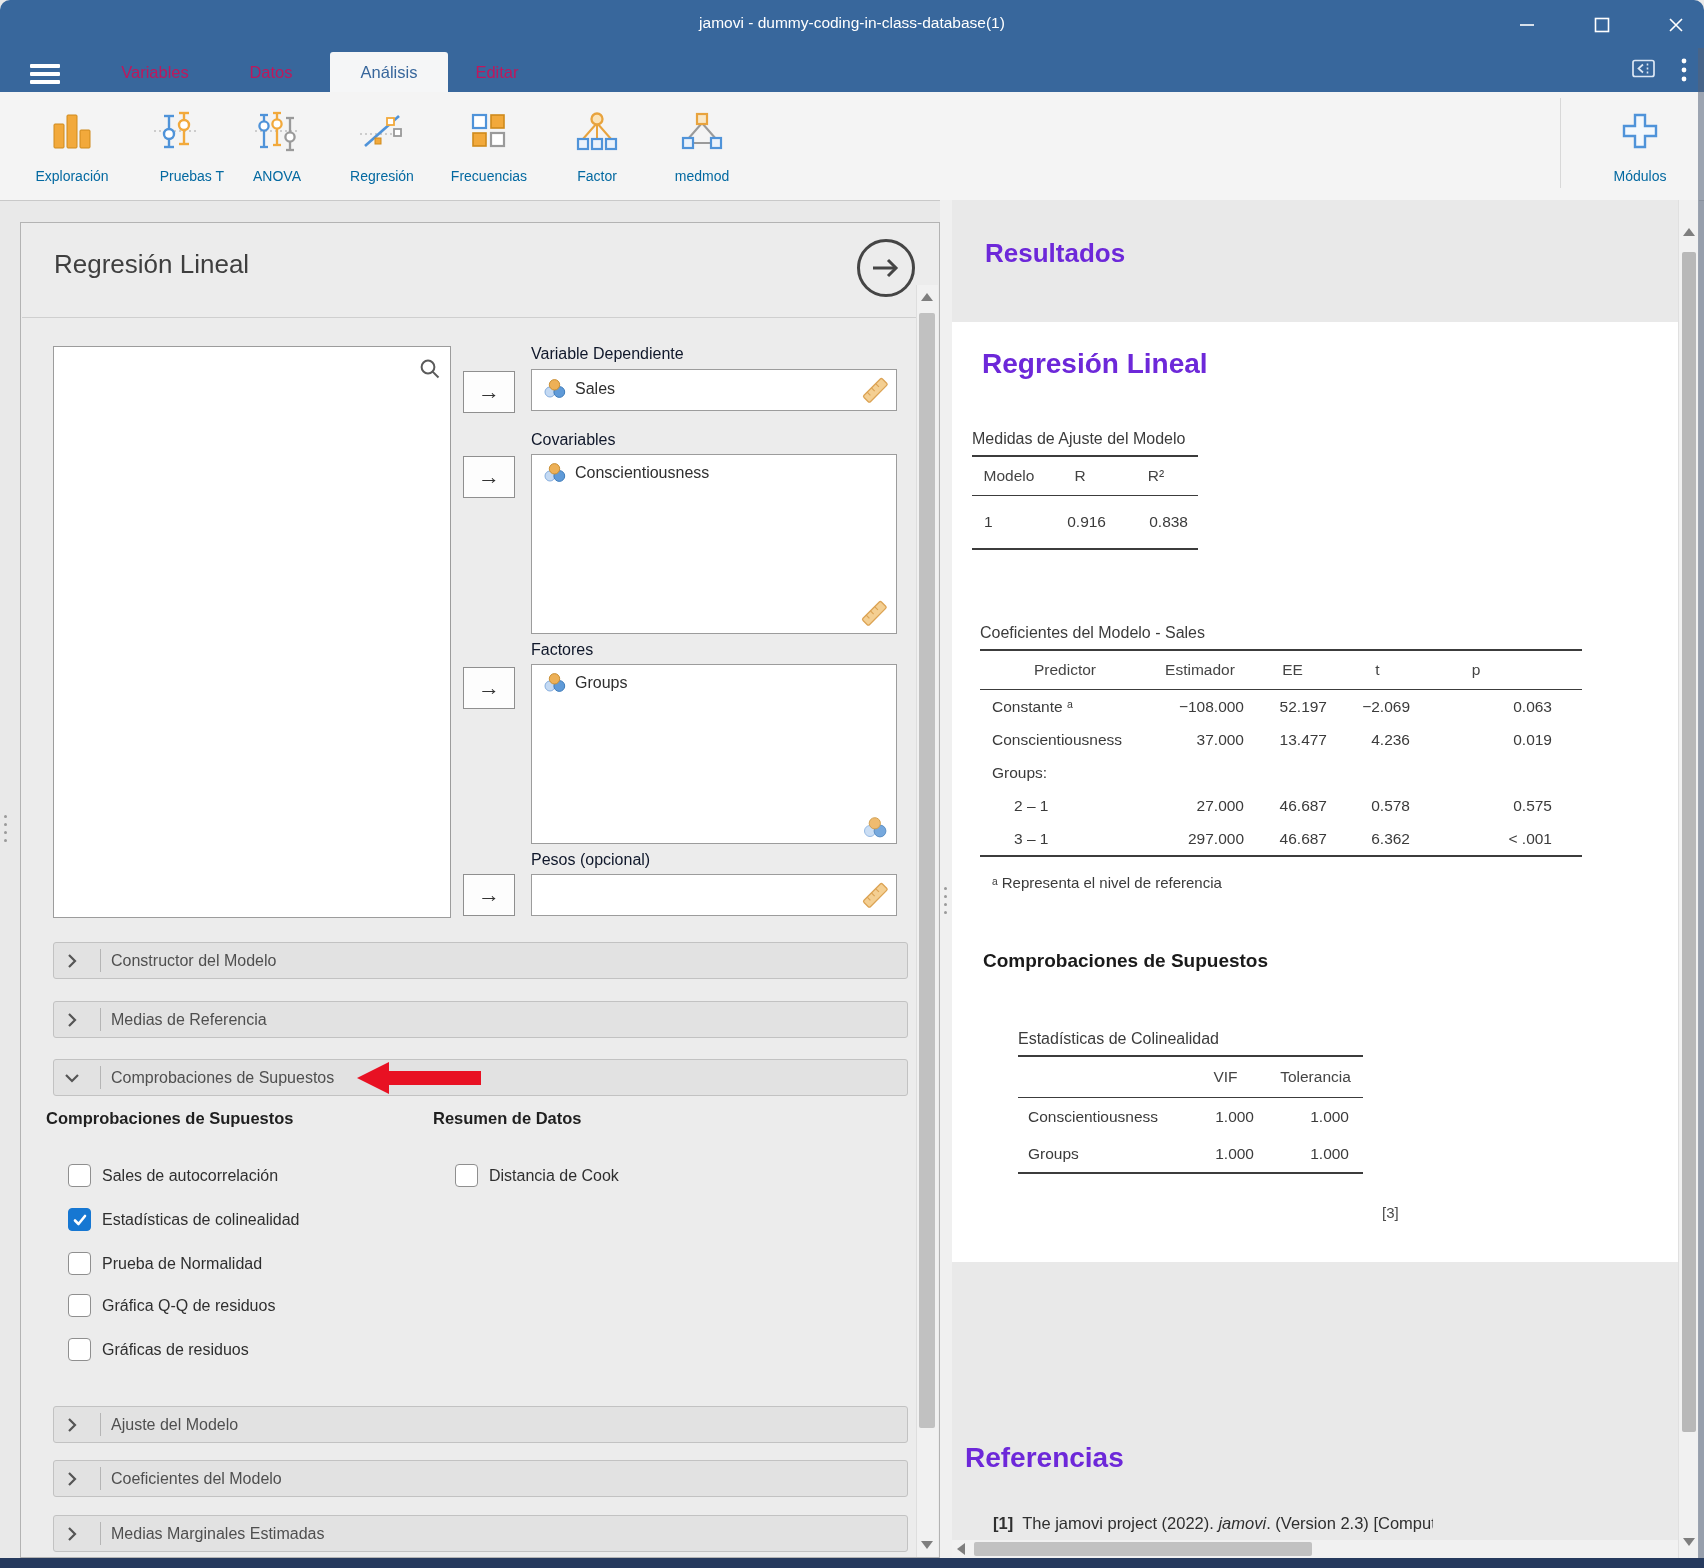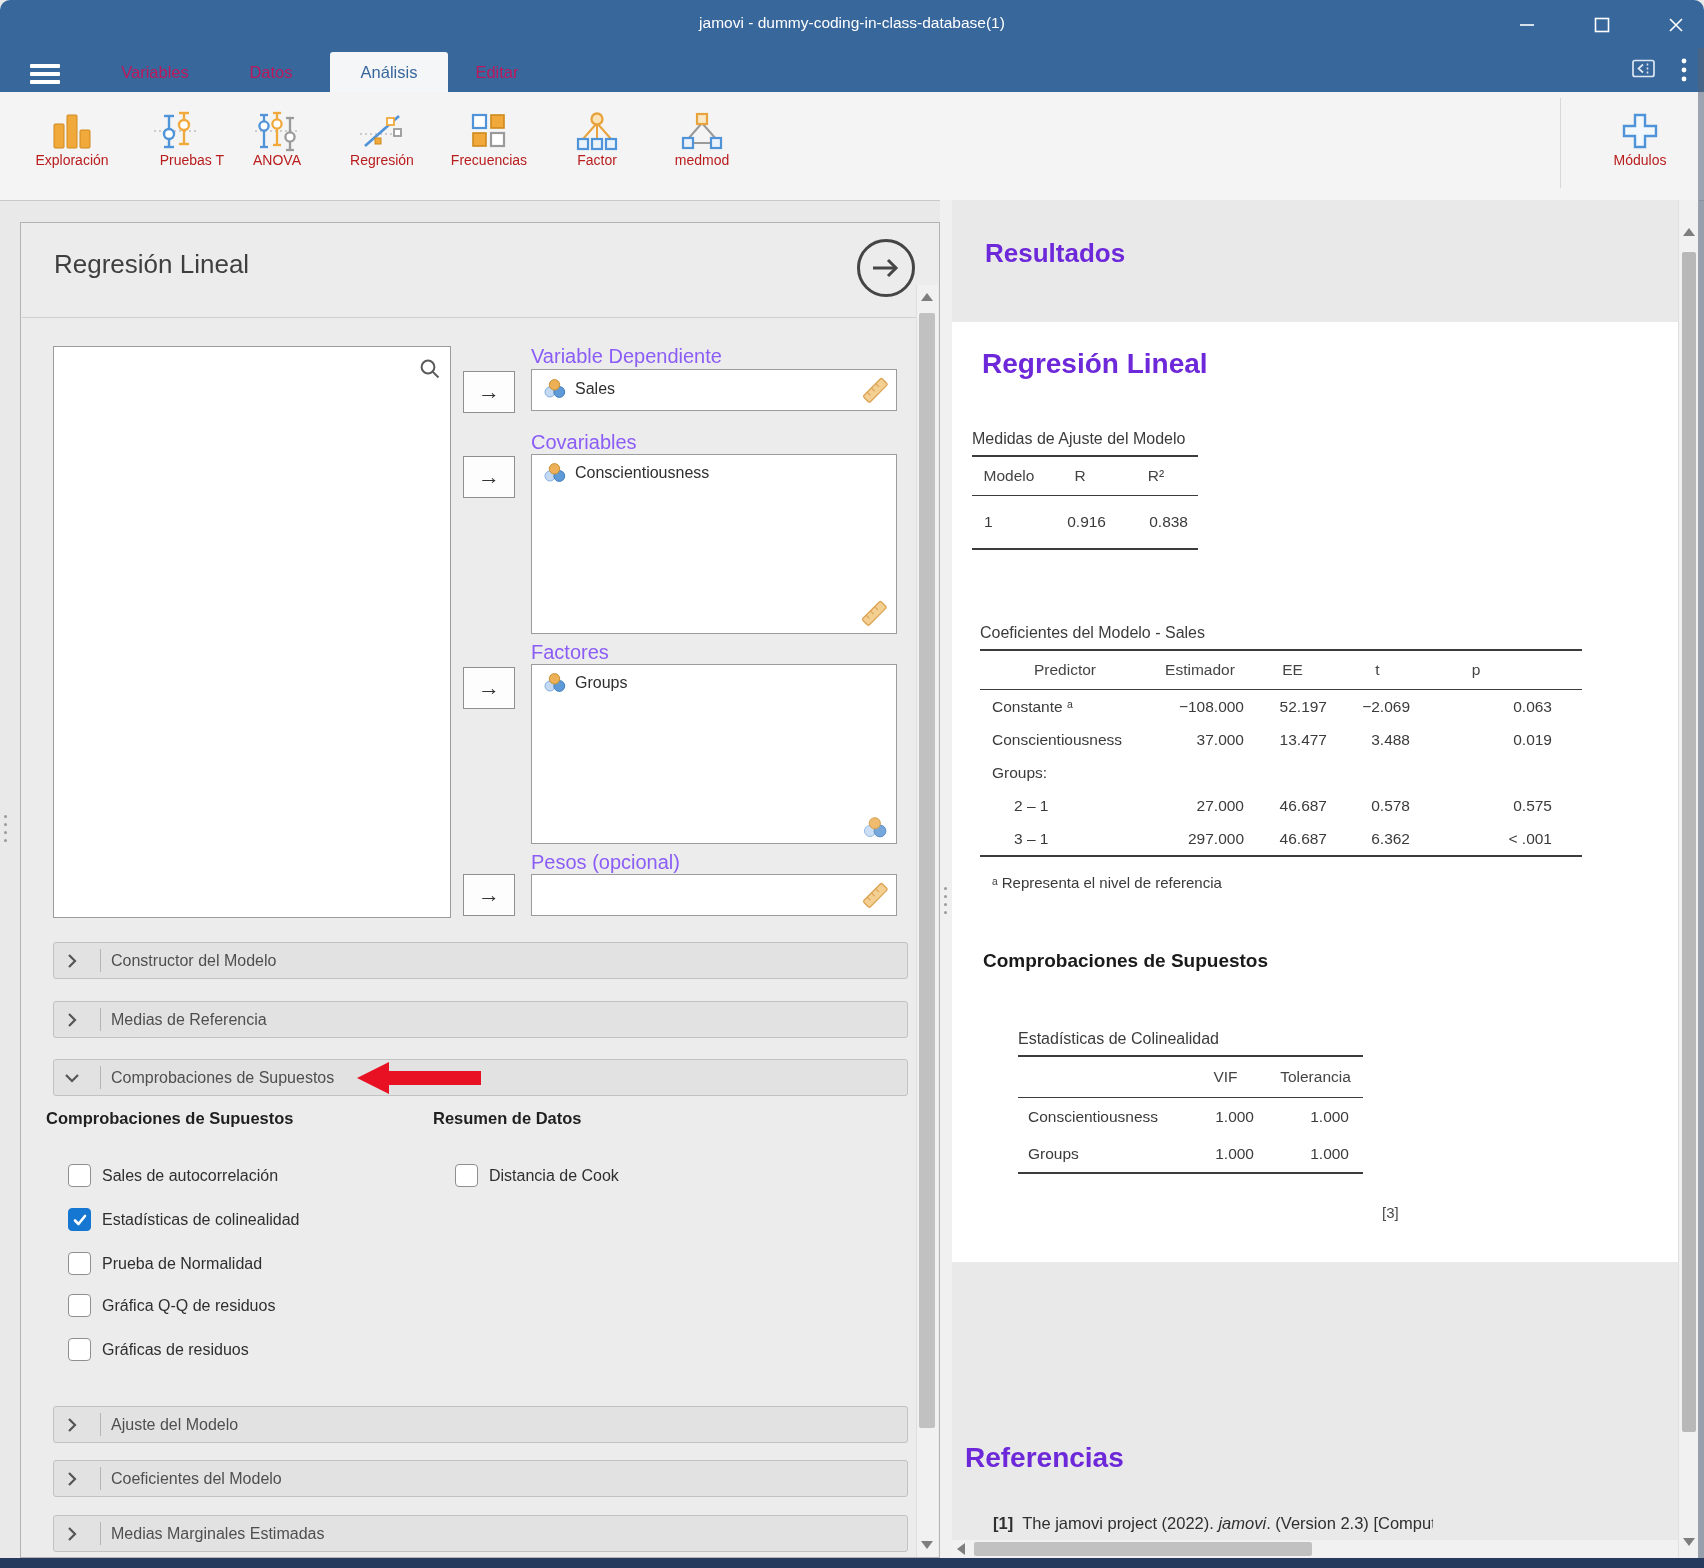--- a/index.html
+++ b/index.html
@@ -11,32 +11,32 @@
   .titletext{left:0;top:14px;width:1704px;text-align:center;color:#fff;font-size:15.5px;}
   .winbtn{top:12px;width:40px;height:26px;display:flex;align-items:center;justify-content:center;cursor:pointer;}
   .menubar{left:0;top:48px;width:1704px;height:44px;background:#38679c;}
   .tab{top:52px;height:40px;line-height:40px;text-align:center;color:#be185d;font-size:16.5px;cursor:pointer;}
   .tab.active{background:#f5f6f7;color:#38679c;border-radius:3px 3px 0 0;}
   .hamb span{display:block;width:30px;height:4px;background:#fff;border-radius:1px;margin:4px 0;}
   
   .ribbon{left:0;top:92px;width:1704px;height:108px;background:#f4f4f4;border-bottom:1px solid #c9c9c9;}
   .rb{position:absolute;top:8px;width:96px;text-align:center;cursor:pointer;}
   .rb .ric{height:52px;display:flex;align-items:flex-end;justify-content:center;}
-  .rb .rlb{font-size:14px;color:#b91c1c;margin-top:0;}
+  .rb .rlb{font-size:14px;color:#0369a1;margin-top:16px;}
   .ribsep{position:absolute;left:1560px;top:6px;width:1px;height:90px;background:#d8d8d8;}
   
   .optpanel{left:20px;top:222px;width:920px;height:1336px;background:#ececec;border:1px solid #b3b3b3;box-sizing:border-box;}
   .opt-title{left:33px;top:26px;font-size:26px;color:#3f3f3f;}
   .circlebtn{left:836px;top:16px;width:52px;height:52px;border:3px solid #454545;border-radius:50%;
              display:flex;align-items:center;justify-content:center;cursor:pointer;background:transparent;}
   .hdrline{left:1px;top:94px;width:916px;height:1px;background:#cfcfcf;}
   .listbox{left:32px;top:123px;width:398px;height:572px;background:#fff;border:1px solid #9c9c9c;box-sizing:border-box;}
   .arrowbtn{width:52px;height:42px;background:#fdfdfd;border:1px solid #8f8f8f;box-sizing:border-box;
             display:flex;align-items:center;justify-content:center;font-size:22px;color:#333;cursor:pointer;}
-  .flabel{font-size:20px;color:#8b5cf6;}
+  .flabel{font-size:16px;color:#0f172a;}
   .field{background:#fff;border:1px solid #9c9c9c;box-sizing:border-box;}
   .ventry{display:flex;align-items:center;gap:9px;padding:8px 0 0 12px;font-size:16px;color:#2f2f2f;}
   .sectionbar{left:32px;width:855px;height:37px;background:#e2e2e2;border:1px solid #c2c2c2;border-radius:3px;
               box-sizing:border-box;display:flex;align-items:center;cursor:pointer;}
   .sectionbar .sep{width:1px;height:23px;background:#b5b5b5;margin:0 10px 0 10px;}
   .sectionbar .slabel{font-size:16px;color:#4f4f4f;}
   .chevbox{width:36px;display:flex;justify-content:center;}
   .boldhead{font-size:16.5px;font-weight:bold;color:#1f1f1f;}
   .cbrow{position:absolute;display:flex;align-items:center;gap:11px;cursor:pointer;}
   .cb{width:23px;height:23px;background:#fff;border:1.5px solid #8f8f8f;border-radius:4px;box-sizing:border-box;
@@ -480,21 +480,21 @@
         <div class="tc tl" style="width:170px;padding-left:12px;">Constante ᵃ</div>
         <div class="tc tr" style="width:100px;padding-right:6px;">−108.000</div>
         <div class="tc tr" style="width:85px;padding-right:8px;">52.197</div>
         <div class="tc tr" style="width:85px;padding-right:10px;">−2.069</div>
         <div class="tc tr" style="width:162px;padding-right:30px;">0.063</div>
       </div>
       <div class="trow" style="height:33px;">
         <div class="tc tl" style="width:170px;padding-left:12px;">Conscientiousness</div>
         <div class="tc tr" style="width:100px;padding-right:6px;">37.000</div>
         <div class="tc tr" style="width:85px;padding-right:8px;">13.477</div>
-        <div class="tc tr" style="width:85px;padding-right:10px;">3.488</div>
+        <div class="tc tr" style="width:85px;padding-right:10px;">4.236</div>
         <div class="tc tr" style="width:162px;padding-right:30px;">0.019</div>
       </div>
       <div class="trow" style="height:33px;">
         <div class="tc tl" style="width:170px;padding-left:12px;">Groups:</div>
         <div class="tc tr" style="width:100px;"></div>
           <div class="tc" style="width:85px;"></div>
         <div class="tc" style="width:85px;"></div>
           <div class="tc" style="width:162px;"></div>
       </div>
       <div class="trow" style="height:33px;">

